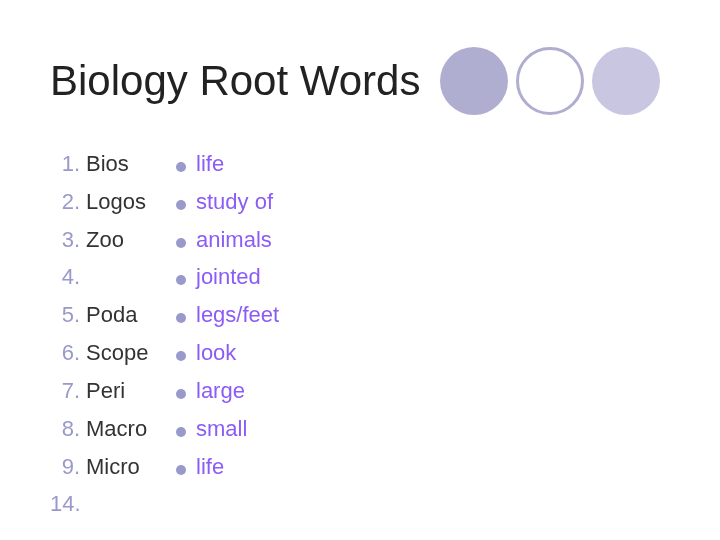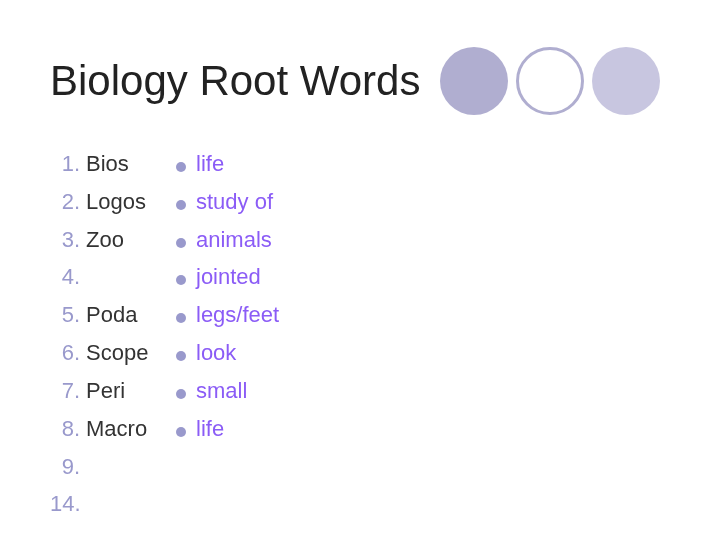--- a/index.html
+++ b/index.html
@@ -169,20 +169,21 @@
         <li>
       <span class="list-number">7.</span>
       <span class="term-word">Peri</span>
     </li>
         <li>
       <span class="list-number">8.</span>
       <span class="term-word">Macro</span>
     </li>
         <li>
       <span class="list-number">9.</span>
+      <span class="term-word">Micro</span>
     </li>
         <li>
       <span class="list-number">14.</span>
     </li>
       </ul>
     <ul class="definitions-list" id="definitions-list">
     <li>
       <span class="bullet-dot"></span>
       <span class="definition-text">life</span>
     </li>
@@ -201,20 +202,24 @@
         <li>
       <span class="bullet-dot"></span>
       <span class="definition-text">legs/feet</span>
     </li>
         <li>
       <span class="bullet-dot"></span>
       <span class="definition-text">look</span>
     </li>
         <li>
       <span class="bullet-dot"></span>
+      <span class="definition-text">large</span>
+    </li>
+        <li>
+      <span class="bullet-dot"></span>
       <span class="definition-text">small</span>
     </li>
         <li>
       <span class="bullet-dot"></span>
       <span class="definition-text">life</span>
     </li>
       </ul>
   </div>
 </div>
 

